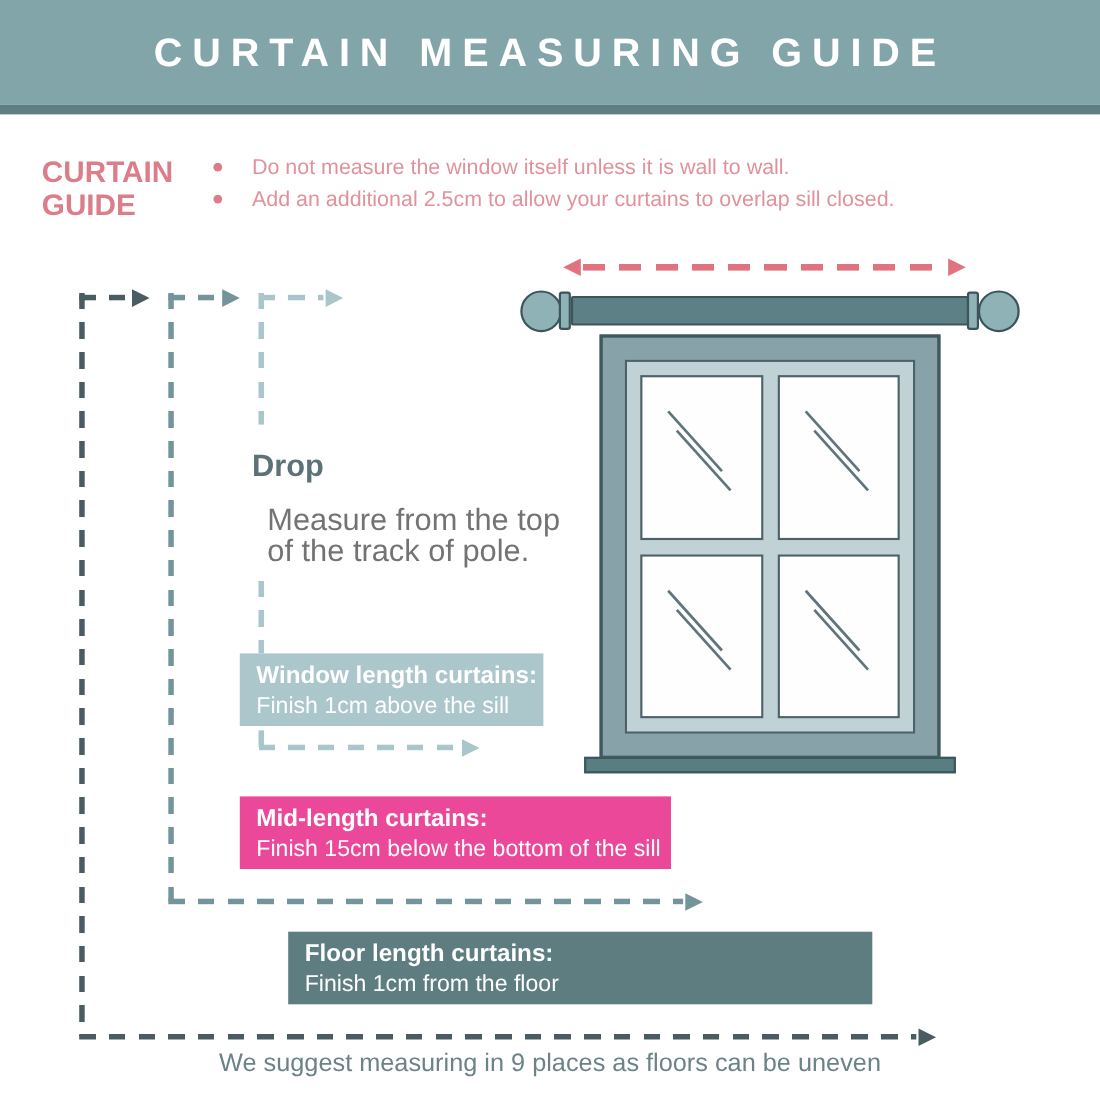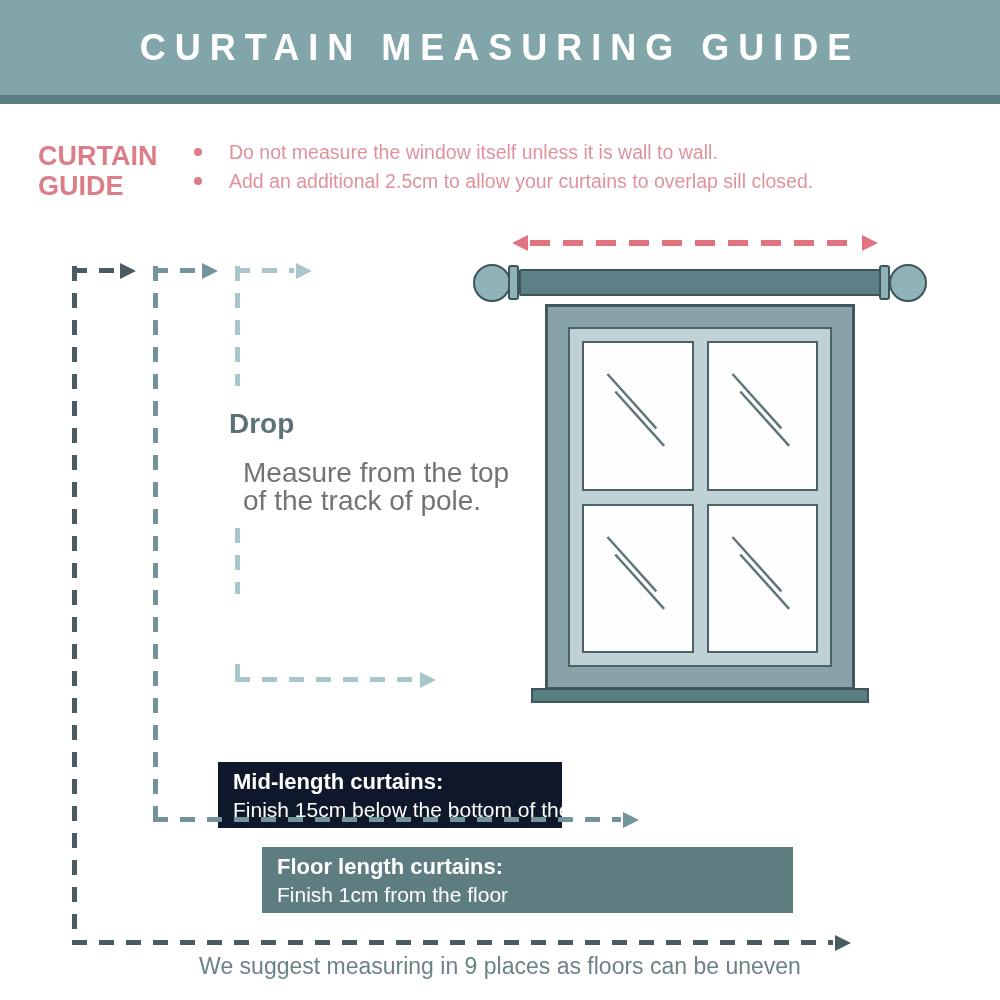--- a/index.html
+++ b/index.html
@@ -57,21 +57,21 @@
 
   
   .drop-h { position:absolute; left:229px; top:408px; color:#5c7276; font-size:28px; font-weight:bold;text-align:center; }
   .drop-p { position:absolute; left:229px; top:459px; color:#737373; font-size:28px; line-height:28px;margin-left:14px; }
 
   
   .box { position:absolute; color:#ffffff; padding:6px 15px; box-sizing:border-box; }
   .box .t { font-weight:bold; font-size:22px; line-height:28px; white-space:nowrap; }
   .box .d { font-size:21px; line-height:27px; white-space:nowrap; }
   #box-window { left:218px; top:594px; width:276px; height:66px; background:#abc7cc; }
-  #box-mid    { left:218px; top:724px; width:344px; height:66px; background:#0f172a;margin-top:38px; }
+  #box-mid    { left:218px; top:724px; width:392px; height:66px; background:#ec4899; }
   #box-floor  { left:218px; top:847px; width:531px; height:66px; background:#5e7d80;margin-left:44px; }
 
   
   .footer { position:absolute; left:0; top:953px; width:100%; text-align:center;
             color:#6b8286; font-size:23px; }
 </style>
 </head>
 <body>
 
 <div class="canvas">
@@ -159,20 +159,24 @@
     <div class="dash-h" style="left:0;width:59px;top:5px;"></div>
     <span class="ah ah-r" style="right:0;top:0;"></span>
   </div>
 
   <div class="dash-v c-dark" style="left:72px;top:266px;height:676px;"></div>
   <div class="dash-v c-med" style="left:153px;top:266px;height:553px;"></div>
   <div class="dash-v c-light" style="left:235px;top:266px;height:120px;"></div>
   <div class="dash-v c-light" style="left:235px;top:528px;height:66px;"></div>
   <div class="dash-v c-light" style="left:235px;top:664px;height:18px;"></div>
 
+  <div class="box" id="box-window">
+    <div class="t">Window length curtains:</div>
+    <div class="d">Finish 1cm above the sill</div>
+  </div>
   <div class="c-light" style="position:absolute;left:235px;top:672px;width:201px;height:16px;">
     <div class="dash-h" style="left:0;width:183px;top:5px;"></div>
     <span class="ah ah-r" style="right:0;top:0;"></span>
   </div>
 
   <div class="box" id="box-mid">
     <div class="t">Mid-length curtains:</div>
     <div class="d">Finish 15cm below the bottom of the sill</div>
   </div>
   <div class="c-med" style="position:absolute;left:153px;top:812px;width:486px;height:16px;">

